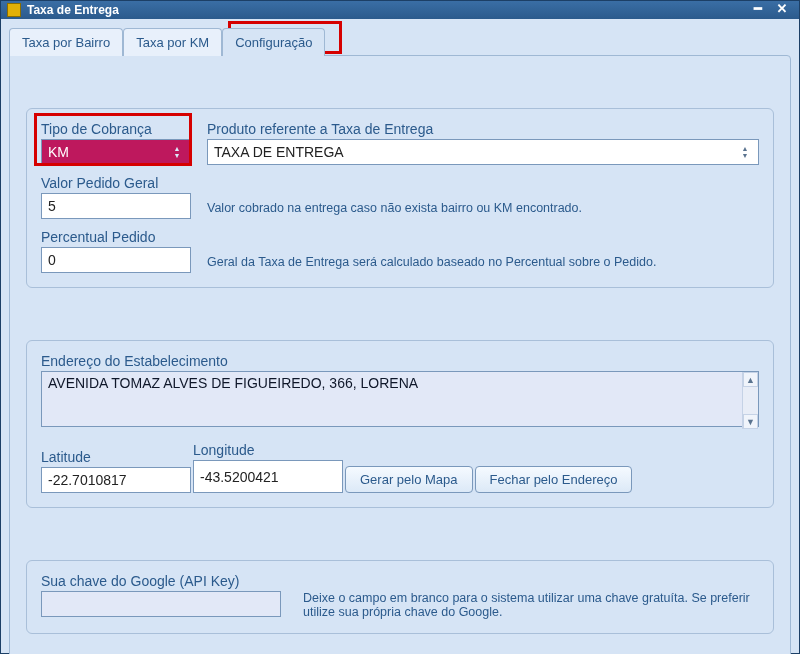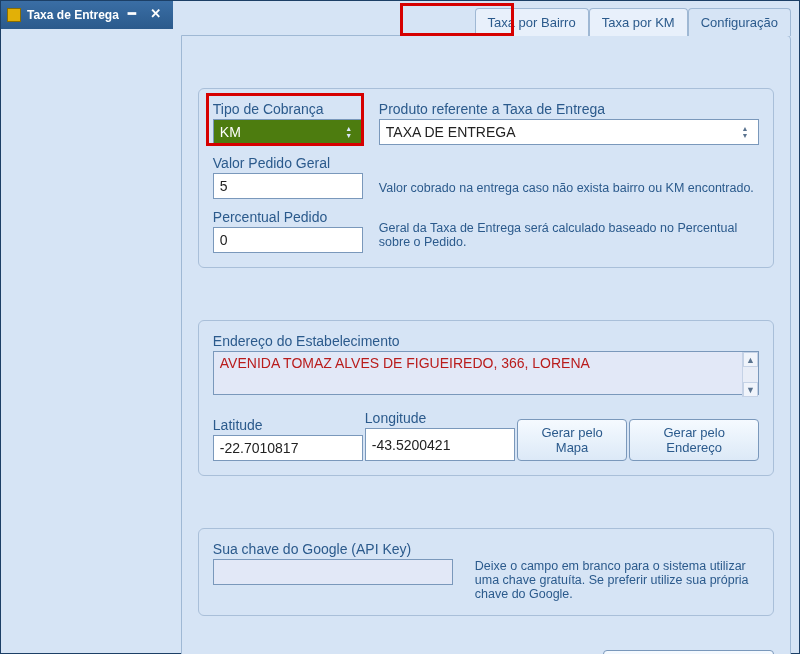--- a/index.html
+++ b/index.html
@@ -11,20 +11,21 @@
     width: 800px;
     height: 654px;
     overflow: hidden;
   }
   .window {
     width: 800px;
     height: 654px;
     background: #d6e4f5;
     border: 1px solid #1c3f66;
     display: flex;
+    flex-direction: column;
   }
   .titlebar {
     height: 28px;
     background: linear-gradient(to bottom, #3a6ea5 0%, #2b5a8c 100%);
     color: #fff;
     display: flex;
     align-items: center;
     padding: 0 6px;
     font-size: 12px;
   }
@@ -51,21 +52,20 @@
     padding: 6px 8px 10px 8px;
     display: flex;
     flex-direction: column;
   }
   
   .tabstrip {
     display: flex;
     align-items: flex-end;
     height: 30px;
     position: relative;
-    justify-content: flex-end;
   }
   .tab {
     padding: 6px 12px;
     border: 1px solid #9fb8d4;
     border-bottom: none;
     border-radius: 4px 4px 0 0;
     background: #e8f0fb;
     color: #2b5a8c;
     margin-right: 0;
     position: relative;
@@ -127,38 +127,38 @@
     width: 14px;
     display:flex;
     flex-direction:column;
     gap:1px;
     align-items:center;
     color:#5a738f;
     font-size:7px;
     line-height:6px;
   }
   .combo.selected {
-    background: #4d7c0f;
+    background: #be185d;
     color: #fff;
   }
   .combo.selected .spin { color:#dbe8fb;}
   .field-highlight {
     border: 3px solid #d60000;
     position: absolute;
     pointer-events: none;
   }
   .hint {
     color: #2b5a8c;
     font-size: 12.5px;
   }
   .textarea {
     background: #e2e8f7;
-    color:#b91c1c;
+    color:#0f172a;
     width: 100%;
-    height: 44px;
+    height: 56px;
     resize: none;
     position: relative;
   }
   .textarea-wrap { position: relative; width: 100%; }
   .ta-scroll {
     position:absolute; right:1px; top:1px; bottom:1px; width:16px;
     display:flex; flex-direction:column; justify-content:space-between;
     background:#e8edf7;
     border-left:1px solid #c5d2e6;
   }
@@ -265,21 +265,21 @@
         <div class="row" style="margin-top:12px; align-items:flex-end; gap:2px;">
           <div class="col" style="width:150px;">
             <span class="lbl">Latitude</span>
             <input class="input" style="height: 26px;" value="-22.7010817">
           </div>
           <div class="col" style="width:150px;">
             <span class="lbl">Longitude</span>
             <input class="input" style="height: 33px;" value="-43.5200421">
           </div>
           <button class="btn">Gerar pelo Mapa</button>
-          <button class="btn">Gerar pelo Endereço</button>
+          <button class="btn">Fechar pelo Endereço</button>
         </div>
       </div>
 
       <div class="groupbox">
         <div class="row" style="align-items:flex-start; gap:22px;">
           <div class="col" style="width:240px;">
             <span class="lbl">Sua chave do Google (API Key)</span>
             <input class="input" style="height: 26px; background: rgb(226, 232, 247);" value="">
           </div>
           <div class="col" style="flex:1; padding-top:18px;">

